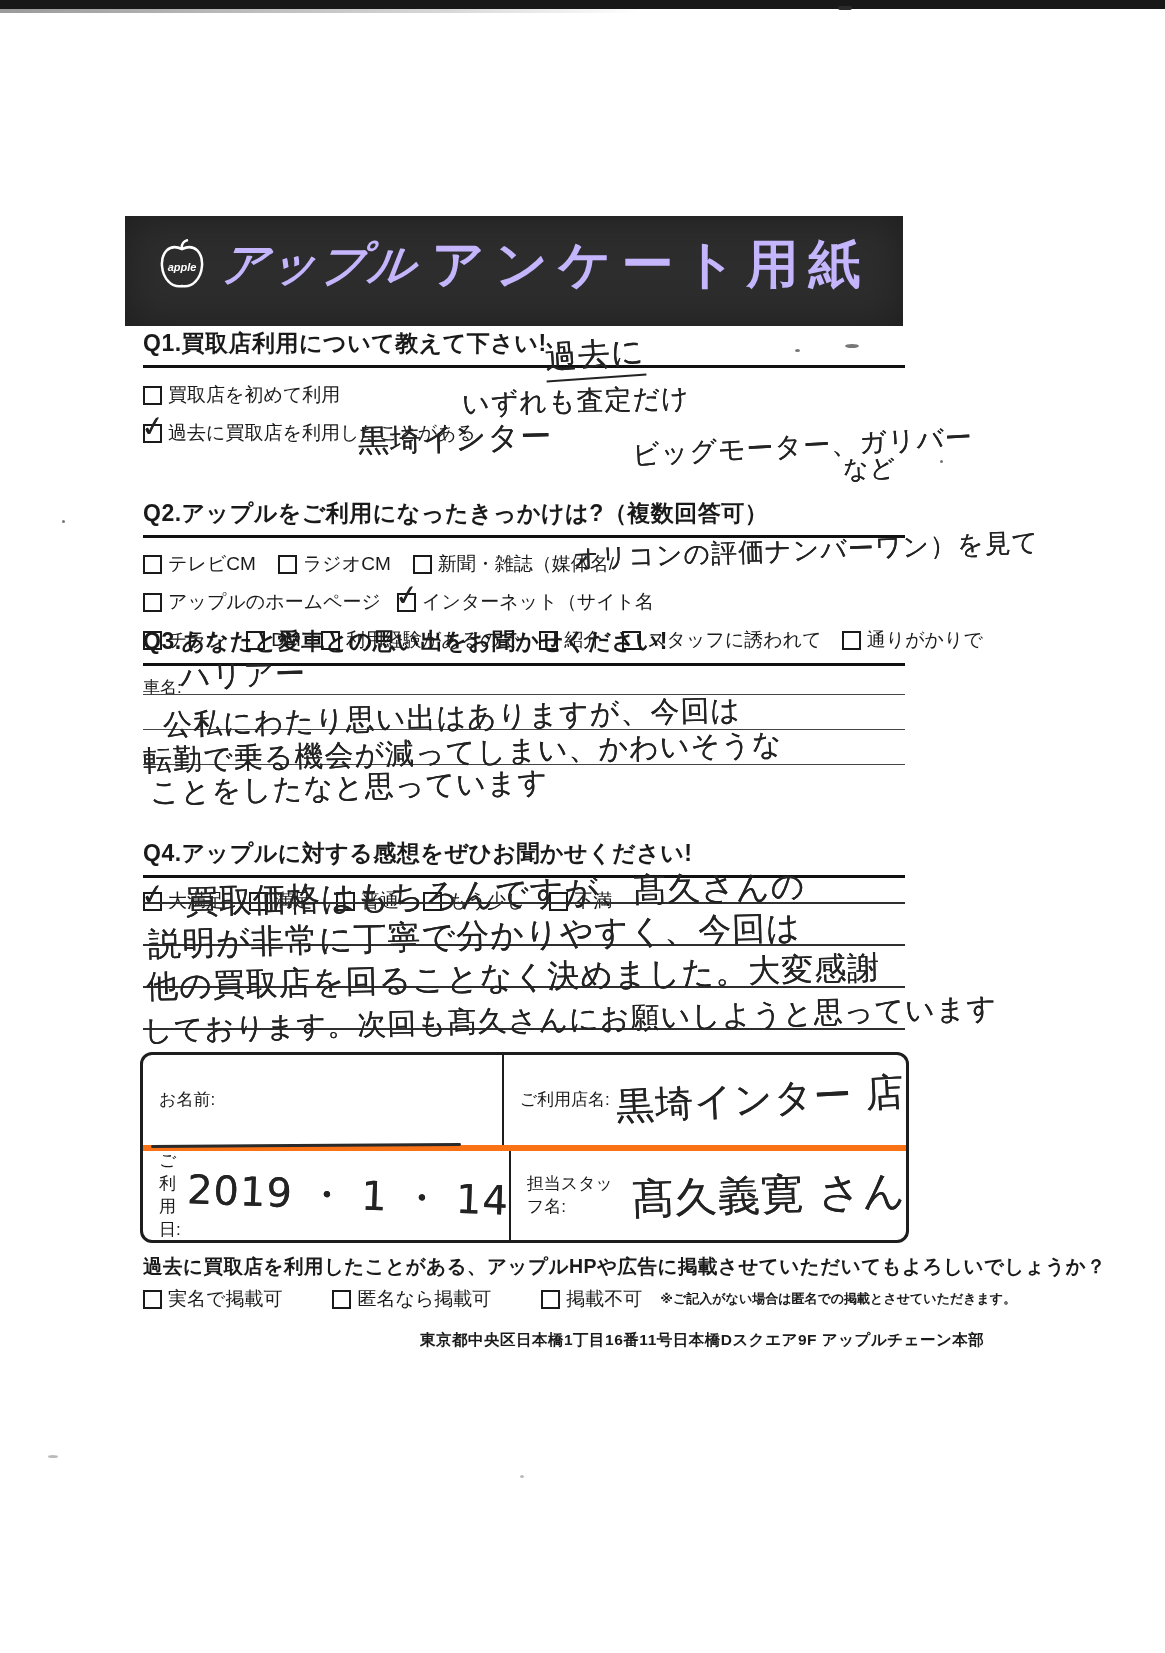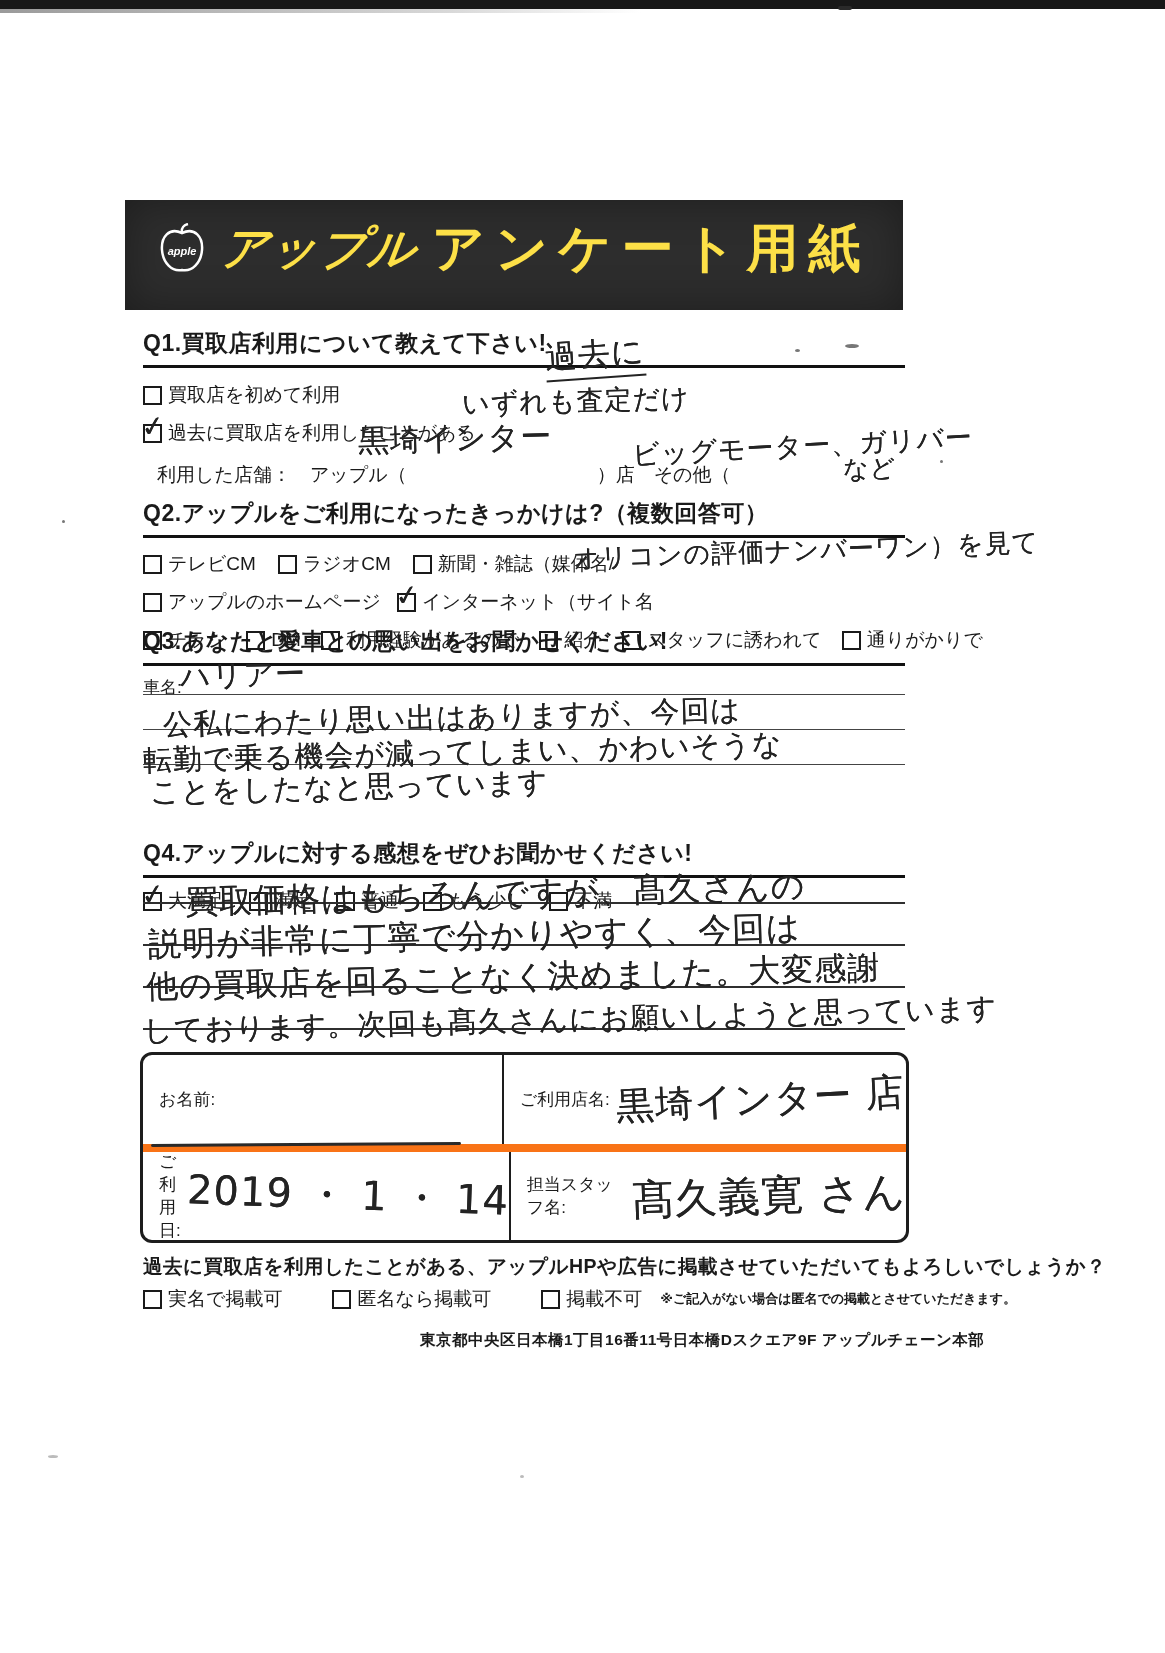--- a/index.html
+++ b/index.html
@@ -8,22 +8,22 @@
     font-family:"Liberation Sans","DejaVu Sans",sans-serif; color:#1a1a1a;
     overflow:hidden; margin:0 auto;
   }
   
   .top-scan{position:absolute;left:0;top:0;width:100%;height:9px;background:#181818;}
   .top-scan-fade{position:absolute;left:0;top:9px;width:55%;height:4px;background:linear-gradient(90deg,#9a9a9a,#d8d8d8 70%,transparent);}
   .speck{position:absolute;background:#777;border-radius:50%;}
   .smudge{position:absolute;background:#2a2a2a;border-radius:2px;}
   
   .banner{
-    position:absolute; left:125px; top:200px; width:778px; height:110px;
-    background:#2d2d2d; color:#fde047; box-shadow:inset 0 0 40px rgba(0,0,0,.35);
+    position:absolute; left:125px; top:216px; width:778px; height:110px;
+    background:#2d2d2d; color:#c4b5fd; box-shadow:inset 0 0 40px rgba(0,0,0,.35);
   }
   .banner-row{display:flex;align-items:center;justify-content:center;gap:14px;margin-top:14px;}
   .logo-script{font-size:46px;font-weight:bold;font-style:italic;letter-spacing:2px;transform:skewX(-8deg);white-space:nowrap;}
   .banner-title{font-size:52px;font-weight:bold;letter-spacing:10px;white-space:nowrap;}
   .banner-sub{text-align:center;font-size:17px;font-weight:bold;letter-spacing:2.5px;margin-top:8px;}
   
   .sec{position:absolute;left:143px;width:762px;}
   .h{font-size:23px;font-weight:bold;letter-spacing:.5px;white-space:nowrap;}
   .h-rule{border-bottom:3px solid #111;margin-top:6px;}
   .opt-row{display:flex;align-items:center;gap:26px;margin-top:12px;font-size:19px;white-space:nowrap;}
@@ -40,21 +40,21 @@
     white-space:nowrap;transform:rotate(-1.5deg);letter-spacing:1px;
     text-shadow:0 0 .6px #333;
   }
   .hw.u{border-bottom:2px solid #232323;}
   
   .info-table{
     position:absolute;left:140px;top:1052px;width:763px;height:185px;
     border:3px solid #1d1d1d;border-radius:12px;display:flex;flex-direction:column;
   }
   .info-row{display:flex;flex:1;min-height:0;}
-  .info-row + .info-row{border-top:8px solid #f97316;}
+  .info-row + .info-row{border-top:6px solid #f97316;}
   .info-cell{position:relative;display:flex;align-items:center;padding-left:16px;font-size:17px;}
   .cell-left{width:47%;border-right:2px solid #1d1d1d;}
   .cell-right{width:53%;}
   
   .footer-q{position:absolute;left:143px;top:1253px;font-size:19.5px;font-weight:bold;letter-spacing:.5px;white-space:nowrap;}
   .footer-opts{position:absolute;left:143px;top:1286px;display:flex;align-items:center;gap:10px;font-size:19px;white-space:nowrap;}
   .footer-note{font-size:13px;font-weight:bold;margin-left:8px;}
   .address{position:absolute;left:420px;top:1330px;font-size:15.5px;font-weight:bold;letter-spacing:.5px;white-space:nowrap;}
   .gap{display:inline-block;}
 </style>
@@ -98,25 +98,20 @@
         <span class="lbl">買取店を初めて利用</span>
       </span>
     </div>
     <div class="opt-row">
       <span class="opt">
         <span class="cb">
             <span class="mark hw" style="position:absolute;">✓</span>
           </span>
         <span class="lbl">過去に買取店を利用したことがある</span>
       </span>
-    </div>
-    <div class="opt-row" style="margin-top:16px;gap:0;">
-      <span class="inline-label" style="margin-left:14px;">利用した店舗：　アップル（</span>
-      <span class="gap" style="width:190px;"></span>
-      <span class="inline-label">）店　その他（</span>
     </div>
   </div>
 
   <div class="hw u" style="left:545px;top:333px;font-size:32px;transform:rotate(-4deg);">過去に</div>
   <div class="hw" style="left:462px;top:383px;font-size:27px;">いずれも査定だけ</div>
   <div class="hw" style="left:358px;top:418px;font-size:31px;">黒埼インター</div>
   <div class="hw" style="left:632px;top:428px;font-size:27px;transform:rotate(-3deg);">ビッグモーター、ガリバー</div>
   <div class="hw" style="left:843px;top:452px;font-size:25px;">など</div>
 
   <div class="sec" style="top:498px;">

